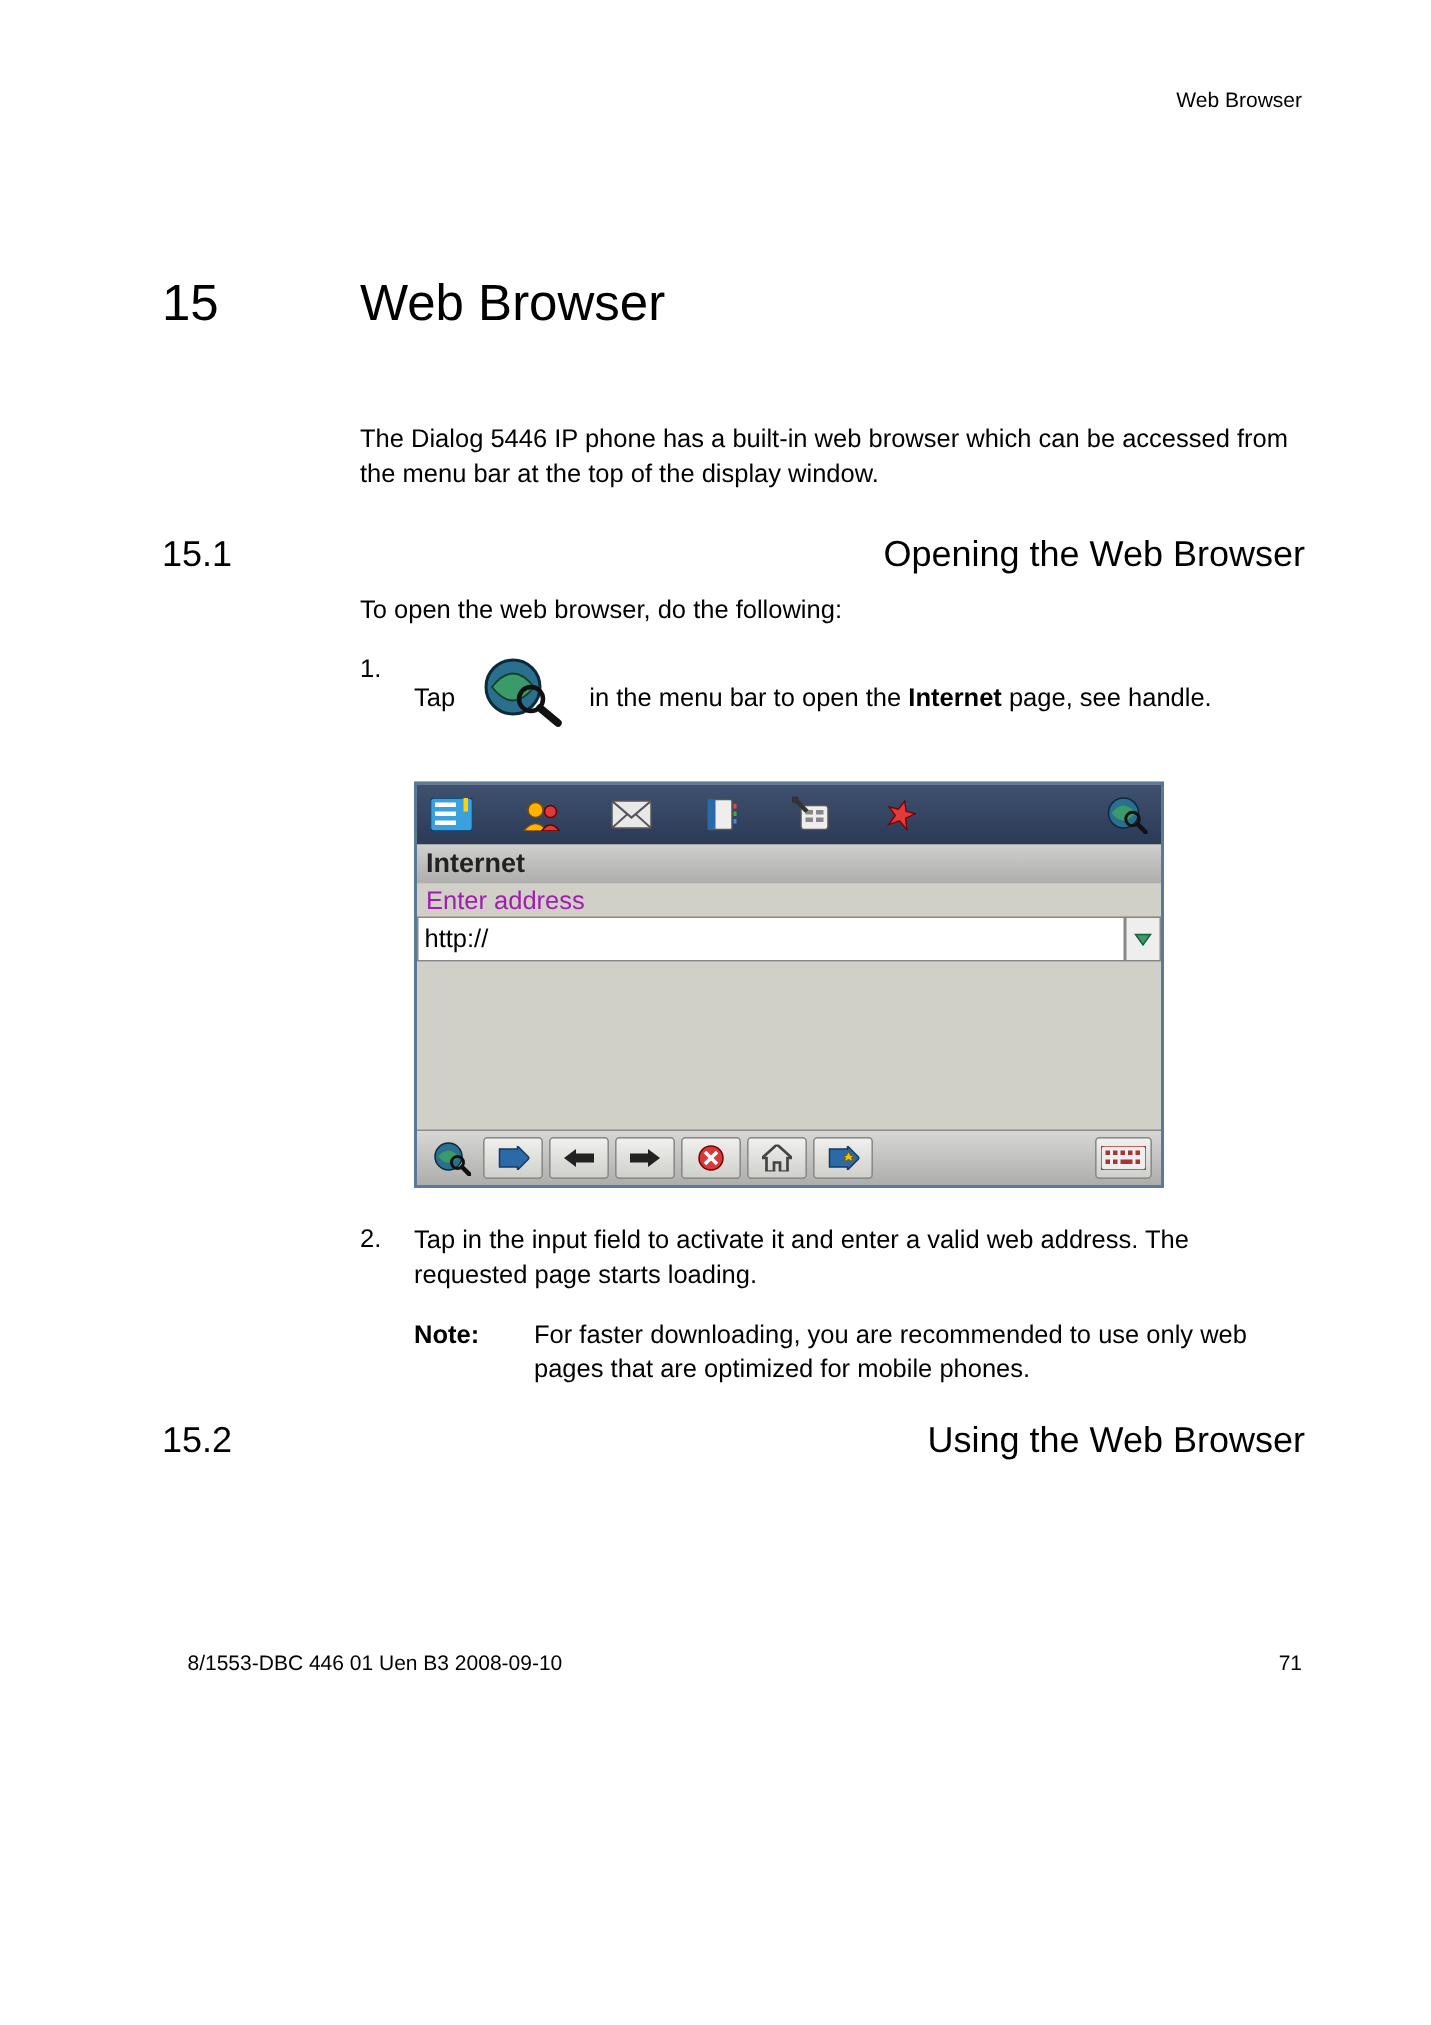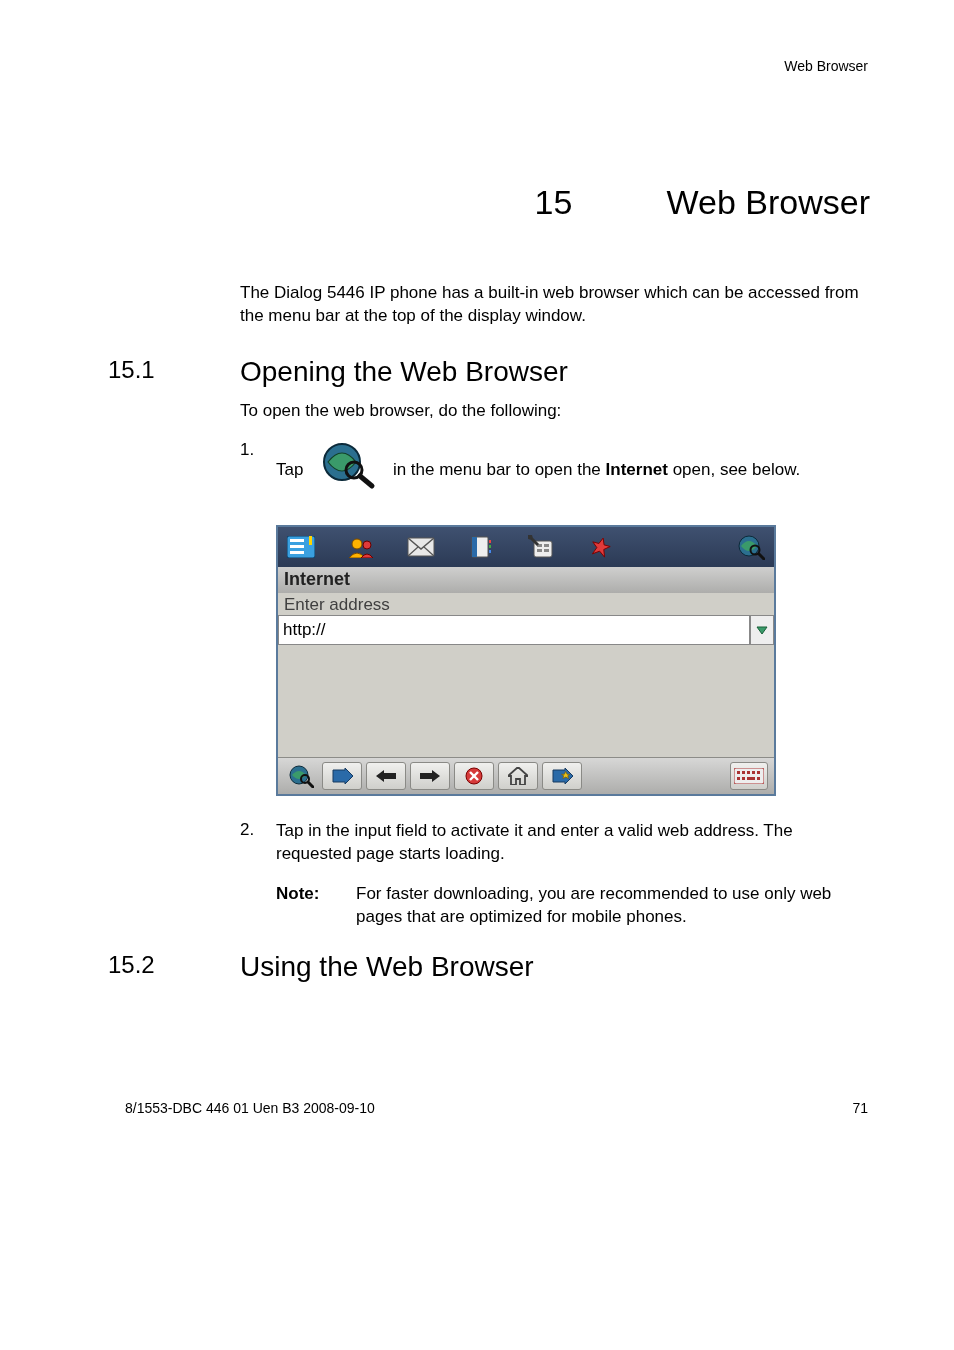--- a/index.html
+++ b/index.html
@@ -21,49 +21,49 @@
     position: absolute;
     top: 58px;
     right: 86px;
     font-size: 14px;
     color: #000;
   }
   .chapter-row {
     display: flex;
     margin-top: 128px;
     margin-bottom: 60px;
-    justify-content: flex-end;
   }
   .chapter-num {
     width: 132px;
     font-size: 34px;
     font-weight: 400;
   }
   .chapter-title {
     font-size: 34px;
     font-weight: 400;
   }
   .intro {
     margin-left: 132px;
     font-size: 17px;
     line-height: 1.35;
     margin-bottom: 28px;
   }
   .section-row {
     display: flex;
     margin-top: 20px;
     margin-bottom: 12px;
+    justify-content: space-between;
   }
   .section-num {
     width: 132px;
     font-size: 24px;
     font-weight: 400;
   }
   .section-title {
-    font-size: 28px;
+    font-size: 24px;
     font-weight: 400;
   }
   .body-text {
     margin-left: 132px;
     font-size: 17px;
     line-height: 1.35;
     margin-bottom: 10px;
     margin-top: 8px;
   }
   ol.steps {
@@ -145,21 +145,21 @@
     display: flex;
     align-items: center;
     font-family: Arial, sans-serif;
     font-weight: bold;
     color: #222;
     font-size: 18px;
   }
   .ss-label {
     padding: 2px 6px 0 6px;
     font-size: 17px;
-    color: #404040;
+    color: #a21caf;
     background: #d0cfc8;
   }
   .ss-addr-row {
     display: flex;
     align-items: stretch;
     background: #a16207;
   }
   .ss-addr-input {
     flex: 1;
     border: 1px solid #888;
@@ -245,21 +245,21 @@
         <span class="step-inline-icon">
           <svg width="56" height="50" viewBox="0 0 56 50">
             <circle cx="22" cy="22" r="18" fill="#2b6f8f" stroke="#0c2a3a" stroke-width="2"></circle>
             <path d="M8 22 Q22 4 36 22 Q22 40 8 22 Z" fill="#3a9a6a" stroke="#124028" stroke-width="1.2"></path>
             <circle cx="34" cy="30" r="8" fill="none" stroke="#111" stroke-width="3"></circle>
             <line x1="40" y1="36" x2="52" y2="46" stroke="#111" stroke-width="5" stroke-linecap="round"></line>
           </svg>
         </span>
         <span>in the menu bar to open the</span>
         <b> Internet </b>
-        <span>open, see below.</span>
+        <span>page, see handle.</span>
       </div>
     </li>
   </ol>
 
   <div class="screenshot-wrap">
     <div class="screenshot">
       <div class="ss-menubar">
         <span class="mb-icon">
           <svg width="28" height="22" viewBox="0 0 28 22">
             <rect x="0" y="0" width="28" height="22" rx="2" fill="#3aa0e0" stroke="#0a3a60"></rect>

